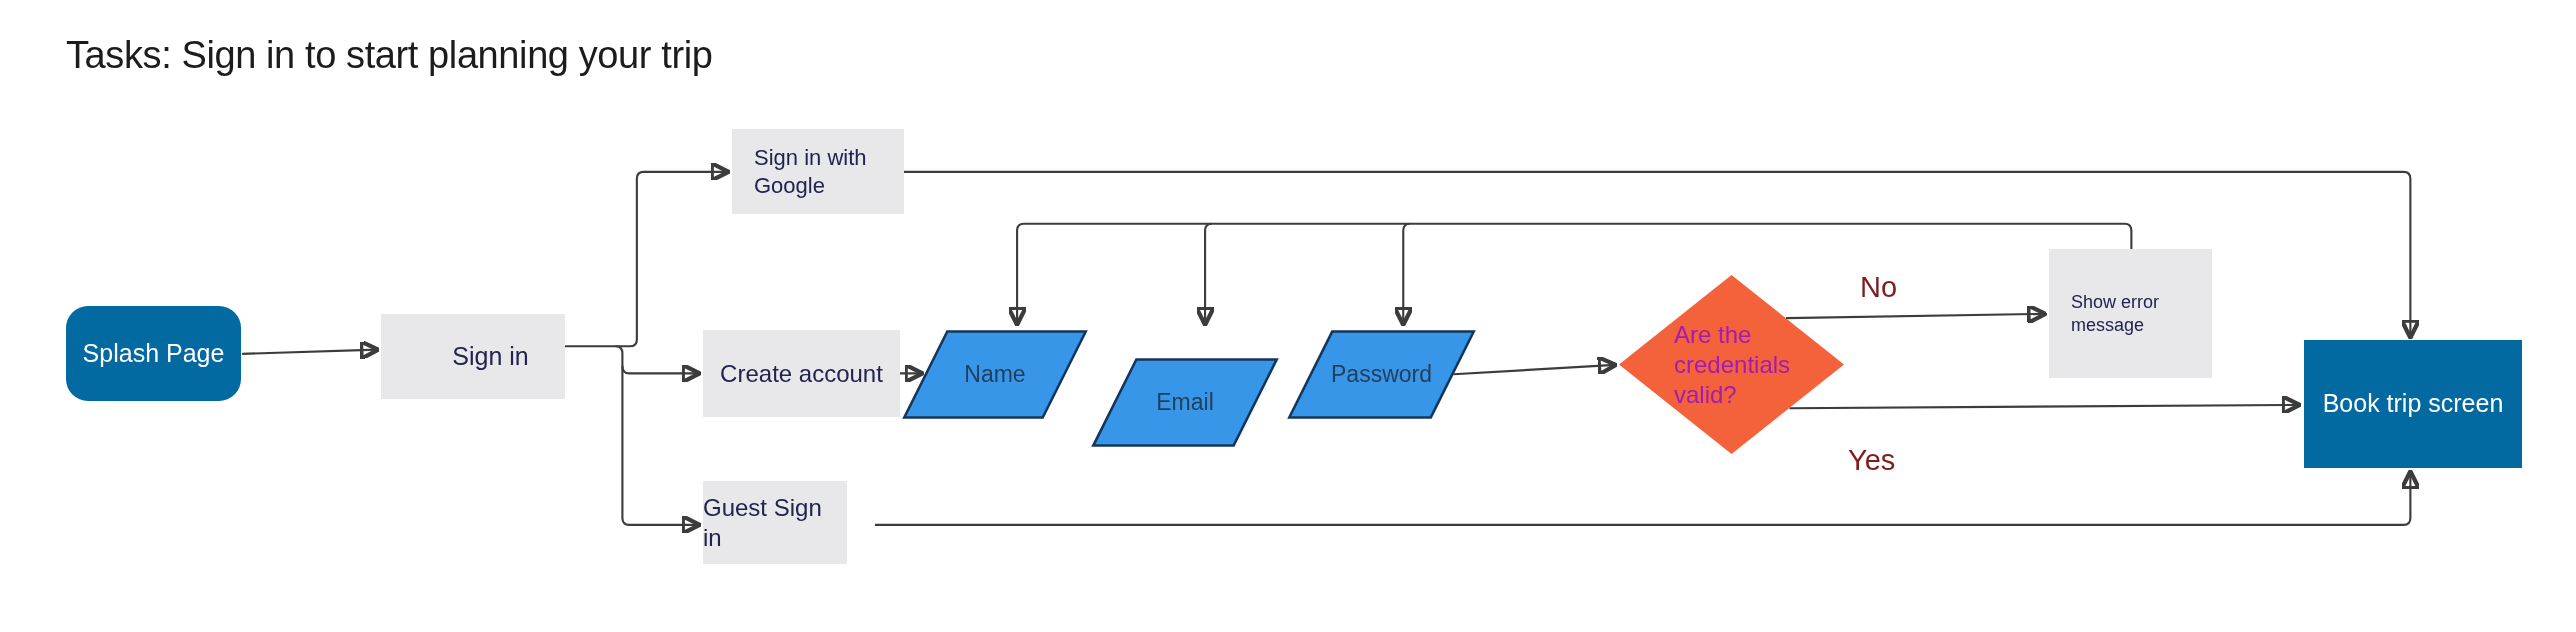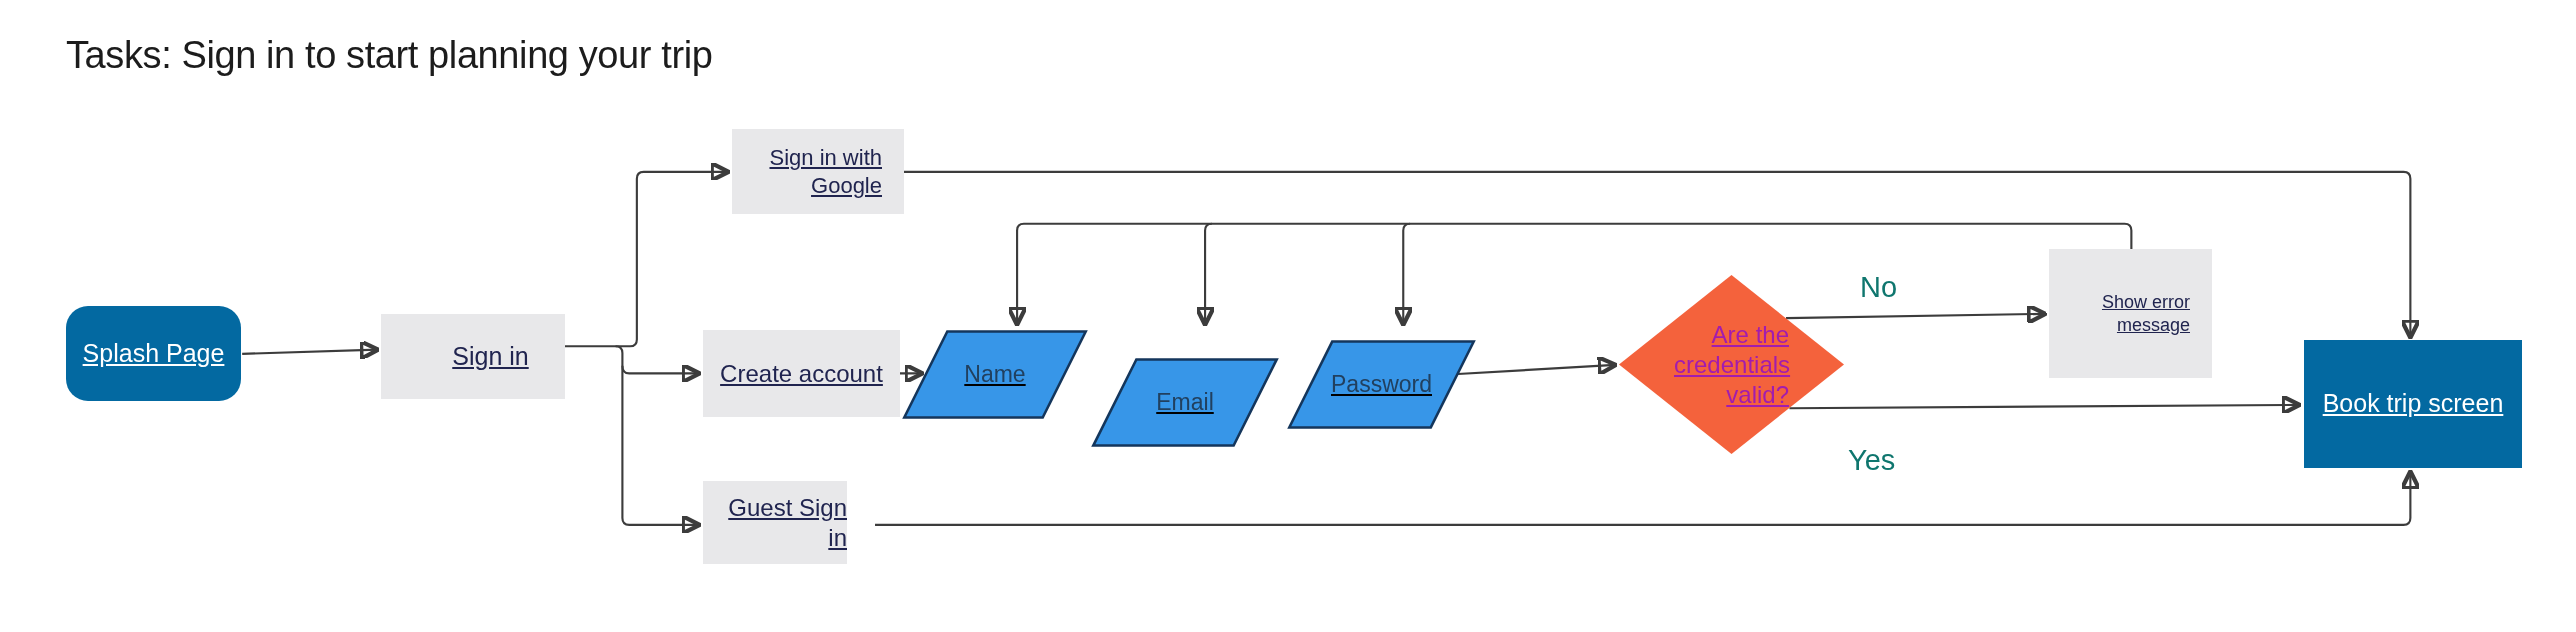--- a/index.html
+++ b/index.html
@@ -34,22 +34,21 @@
     fill: none;
     stroke: #3c3c3c;
     stroke-width: 2.5;
     stroke-linejoin: round;
   }
   .node {
     position: absolute;
     display: flex;
     align-items: center;
     justify-content: center;
-    text-align: right;
-    text-decoration: underline;
+    text-align: left;
   }
   .node .lbl {
     position: relative;
     z-index: 2;
     line-height: 1.25;
   }
   .node svg.shape {
     position: absolute;
     left: 0; top: 0;
     overflow: visible;
@@ -61,32 +60,32 @@
   
   .process  { background: #e8e8ea; color: #20244f; }
   
   #node-splash   { left: 66px;   top: 306px; width: 175px; height: 95px; font-size: 25px; }
   #node-signin   { left: 381px;  top: 314px; width: 149px; height: 85px; font-size: 25px; padding-left: 35px; }
   #node-google   { left: 732px;  top: 129px; width: 172px; height: 85px; font-size: 22px; }
   #node-create   { left: 703px;  top: 330px; width: 197px; height: 87px; font-size: 24px; }
   #node-guest    { left: 703px;  top: 481px; width: 144px; height: 83px;  font-size: 24px; }
   #node-name     { left: 903px; top: 330px; width: 184px; height: 89px; font-size: 23px; }
   #node-email    { left: 1092px; top: 330px; width: 186px; height: 89px; font-size: 23px; margin-top: 28px; }
-  #node-password { left: 1288px; top: 330px; width: 187px; height: 89px; font-size: 23px; margin-top: 10px; }
+  #node-password { left: 1288px; top: 330px; width: 187px; height: 89px; font-size: 23px; }
   #node-decision { left: 1619px; top: 275px; width: 225px; height: 179px; font-size: 24px; color:#a21caf; }
   #node-error    { left: 2049px; top: 249px; width: 163px; height: 129px; font-size: 18px; }
   #node-book     { left: 2304px; top: 340px; width: 218px; height: 128px; font-size: 25px; }
   .parallelogram .lbl { color: #21405f; }
   .narrow-140 { display:inline-block; width: 119px; }
   .narrow-150 { display:inline-block; width: 128px; }
   .narrow-135 { display:inline-block; width: 115px; }
   .edge-label {
     position: absolute;
     font-size: 29px;
-    color: #0f766e;
+    color: #7f1d1d;
     white-space: nowrap;
   }
   #label-no  { left: 1860px; top: 271px; }
   #label-yes { left: 1848px; top: 444px; }
 </style>
 </head>
 <body>
 
 <div id="canvas">
 

